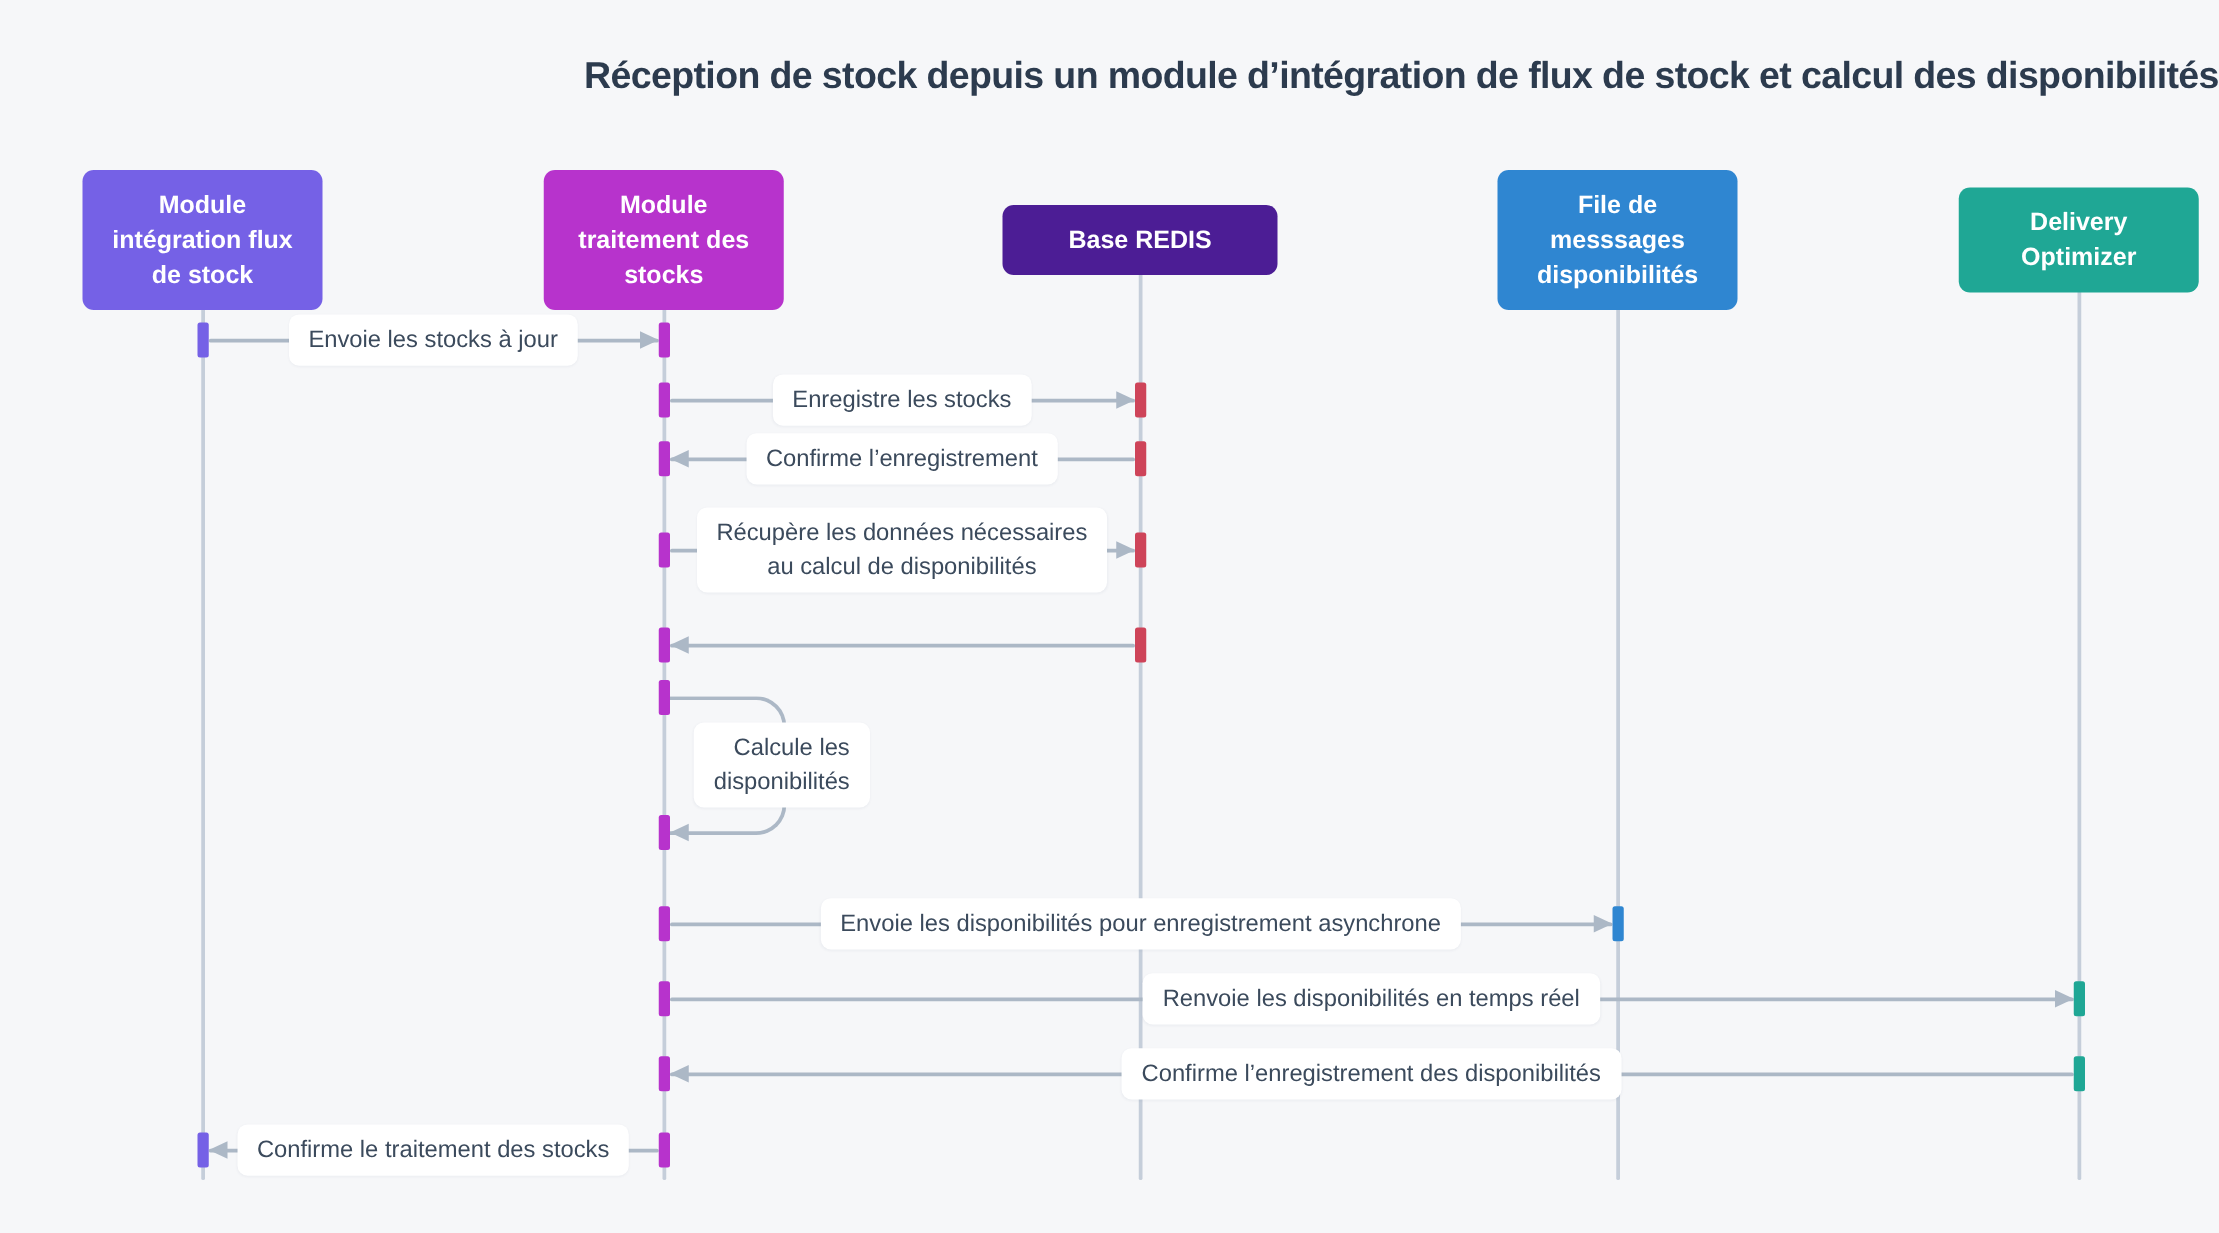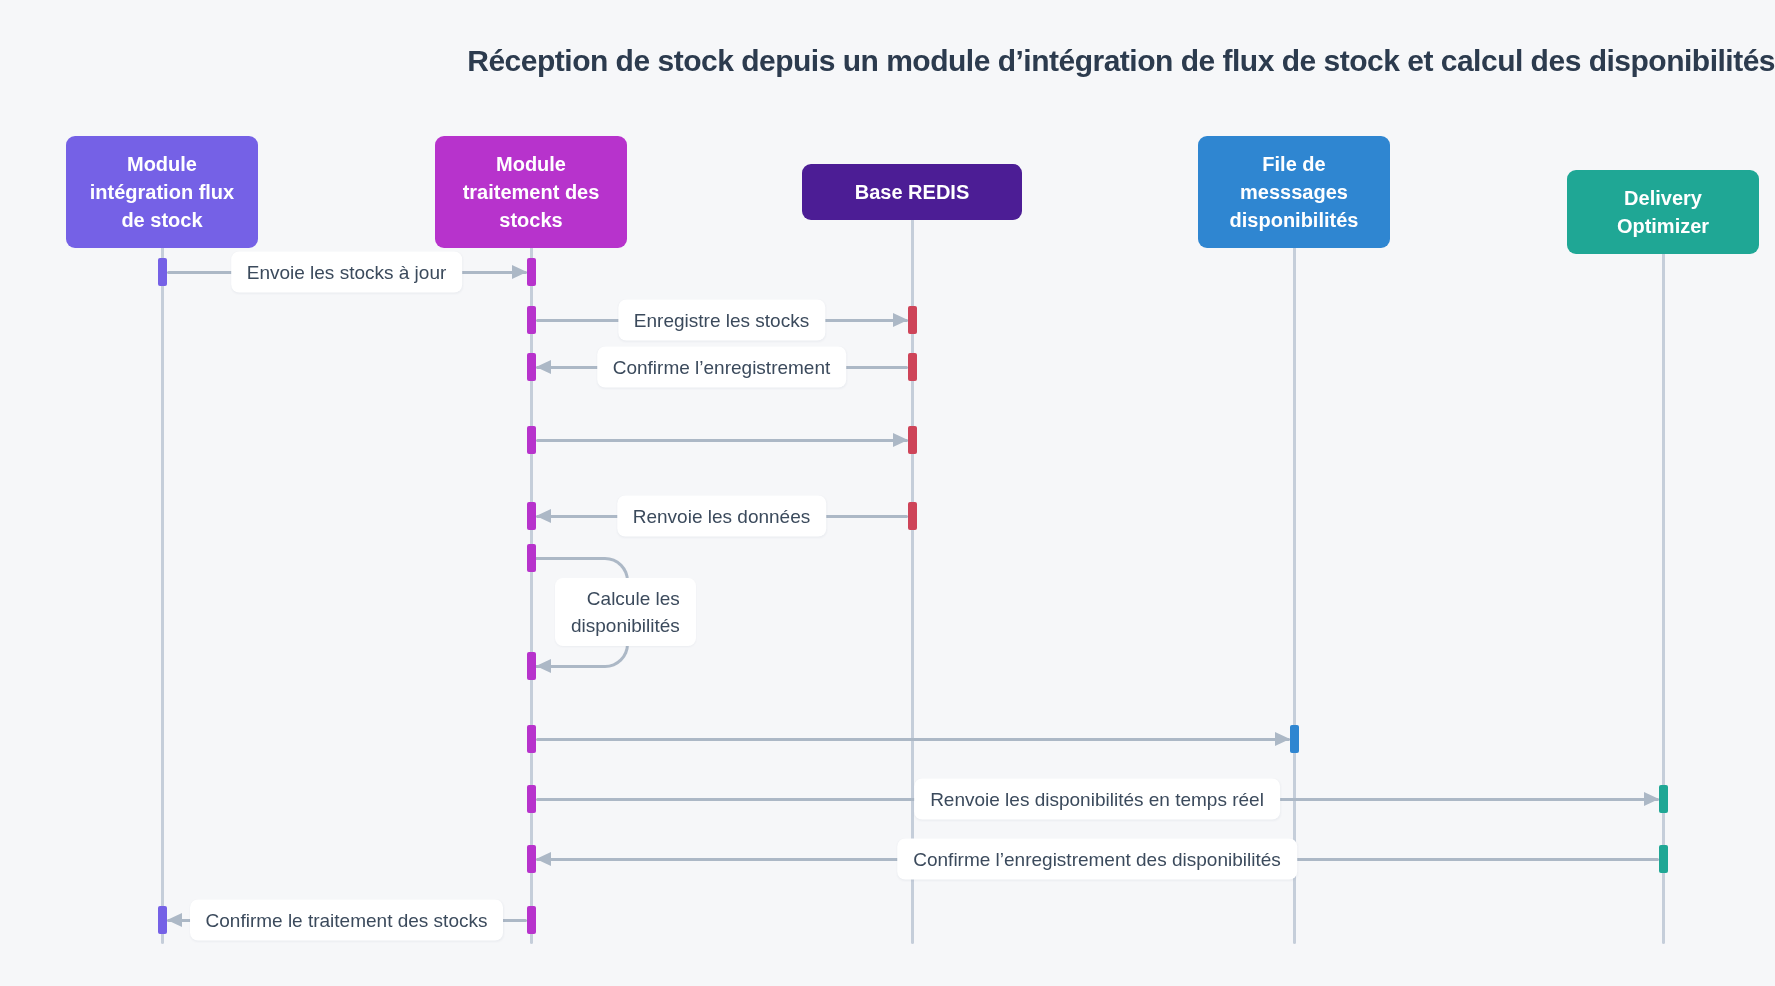--- a/index.html
+++ b/index.html
@@ -102,31 +102,33 @@
     <div class="activation" style="left: 1289.5px; top: 725px; height: 28px; background: rgb(47, 134, 209);"></div>
     <div class="activation" style="left: 526.5px; top: 785px; height: 28px; background: rgb(183, 51, 204);"></div>
     <div class="activation" style="left: 1658.5px; top: 785px; height: 28px; background: rgb(31, 167, 149);"></div>
     <div class="activation" style="left: 1658.5px; top: 845px; height: 28px; background: rgb(31, 167, 149);"></div>
     <div class="activation" style="left: 526.5px; top: 845px; height: 28px; background: rgb(183, 51, 204);"></div>
     <div class="activation" style="left: 526.5px; top: 906px; height: 28px; background: rgb(183, 51, 204);"></div>
     <div class="activation" style="left: 157.5px; top: 906px; height: 28px; background: rgb(117, 97, 230);"></div>
     <div class="msg-label" style="left: 346.5px; top: 272px;">Envoie les stocks à jour</div>
     <div class="msg-label" style="left: 721.5px; top: 367px;">Confirme l’enregistrement</div>
     <div class="msg-label" style="left: 721.5px; top: 320px;">Enregistre les stocks</div>
-    <div class="msg-label" style="left: 721.5px; top: 516px;">Renvoie les données</div>
+    <div class="msg-label" style="left: 721.5px; top: 440px;">Récupère les données nécessaires
+au calcul de disponibilités</div>
     <div class="msg-label loop-label" style="left: 555px; top: 612px; text-align: right;">Calcule les
 disponibilités</div>
+    <div class="msg-label" style="left: 912.5px; top: 739px;">Envoie les disponibilités pour enregistrement asynchrone</div>
     <div class="msg-label" style="left: 1097px; top: 799px;">Renvoie les disponibilités en temps réel</div>
     <div class="msg-label" style="left: 1097px; top: 859px;">Confirme l’enregistrement des disponibilités</div>
     <div class="msg-label" style="left: 346.5px; top: 920px; text-align: right;">Confirme le traitement des stocks</div>
     <div class="actor-box" style="left: 66px; top: 136px; width: 192px; height: 112px; background: rgb(117, 97, 230);"><span>Module
 intégration flux
 de stock</span></div>
     <div class="actor-box" style="left: 435px; top: 136px; width: 192px; height: 112px; background: rgb(183, 51, 204);"><span>Module
 traitement des
 stocks</span></div>
     <div class="actor-box" style="left: 802px; top: 164px; width: 220px; height: 56px; background: #4c1d95;"><span>Base REDIS</span></div>
     <div class="actor-box" style="left: 1198px; top: 136px; width: 192px; height: 112px; background: rgb(47, 134, 209);"><span>File de
 messsages
 disponibilités</span></div>
-    <div class="actor-box" style="left: 1567px; top: 150px; width: 192px; height: 84px; background: rgb(31, 167, 149); margin-top: 20px;"><span>Delivery
+    <div class="actor-box" style="left: 1567px; top: 150px; width: 192px; height: 84px; background: rgb(31, 167, 149);"><span>Delivery
 Optimizer</span></div>
   </div>
 
 </body></html>

